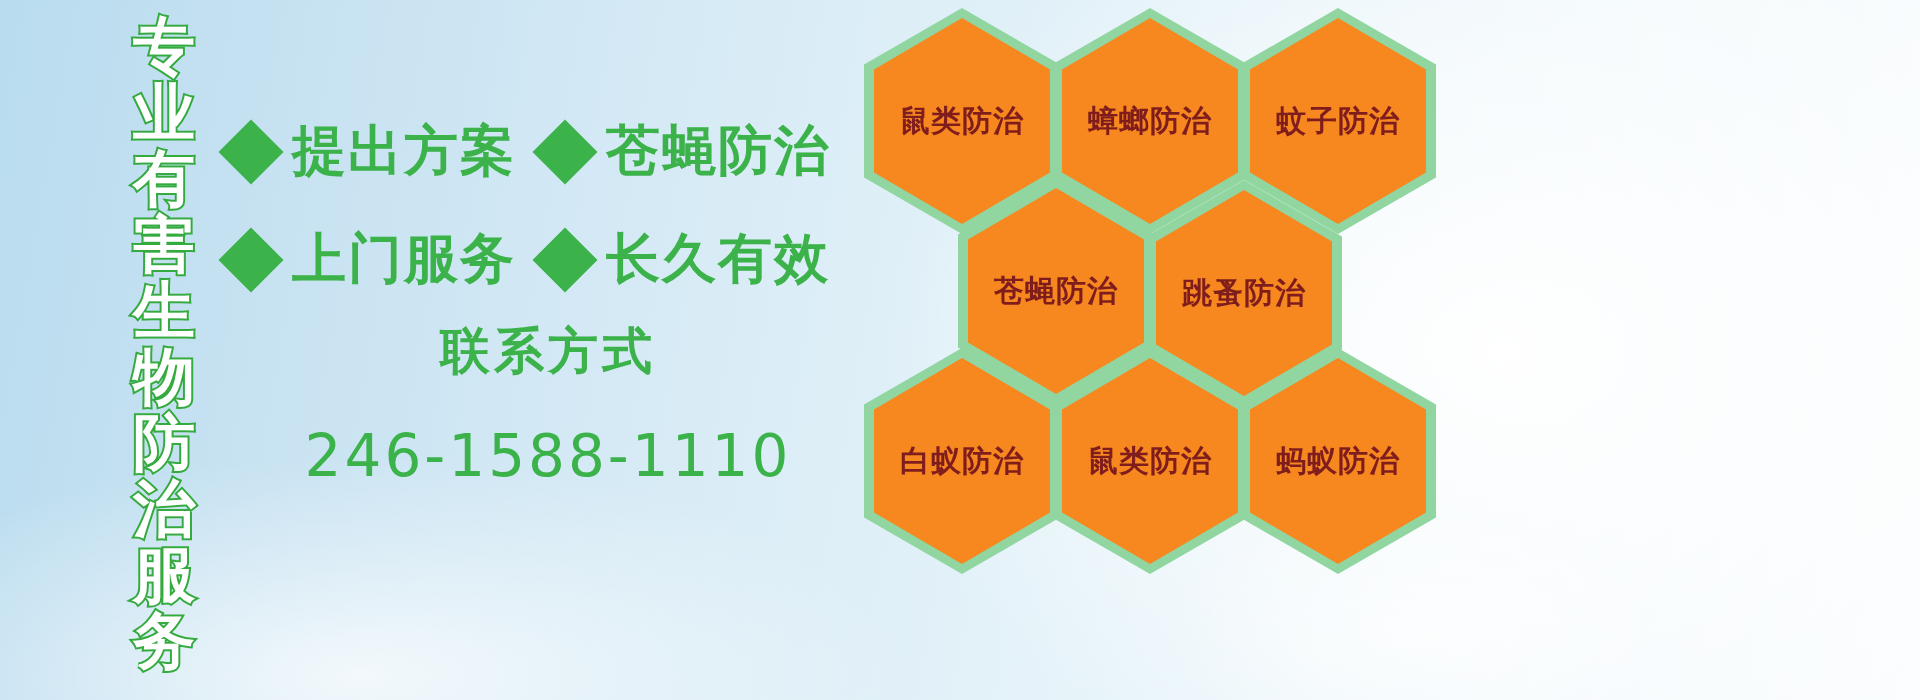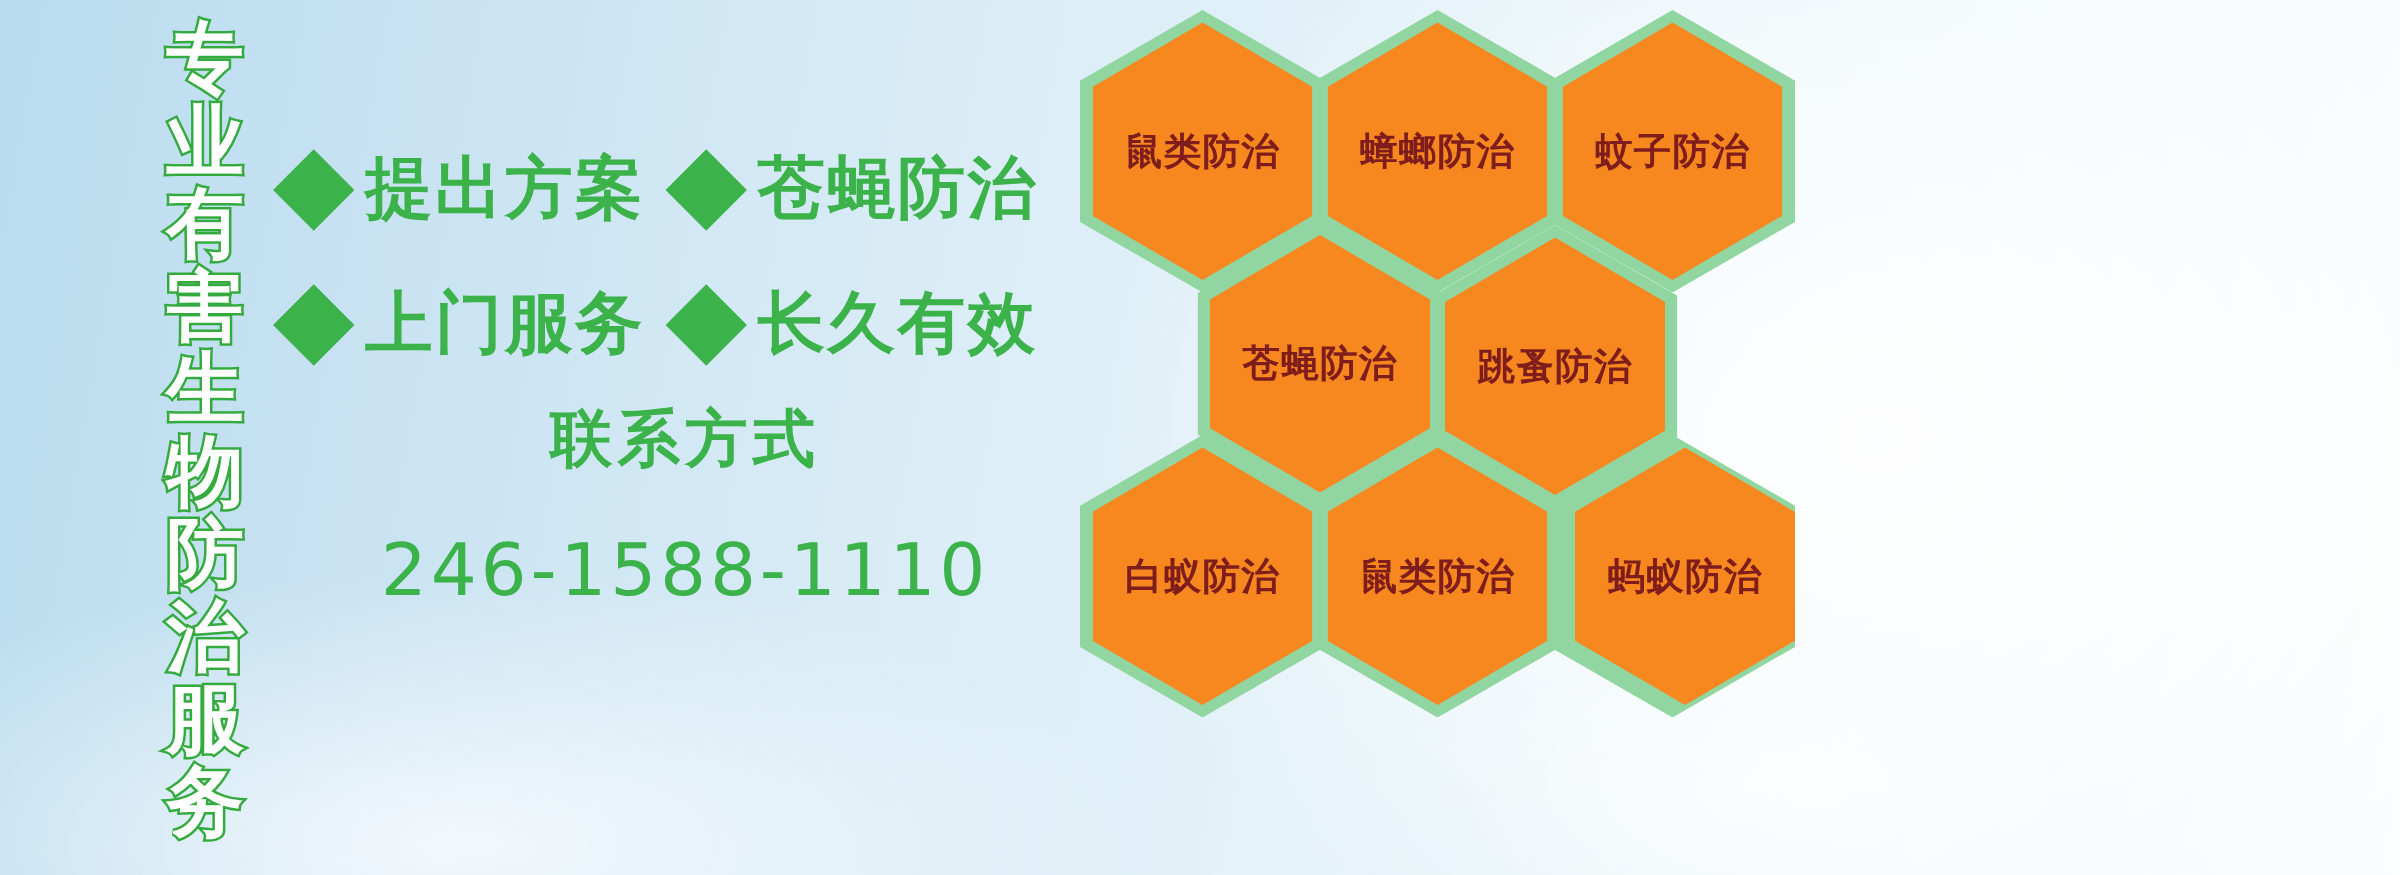--- a/index.html
+++ b/index.html
@@ -100,21 +100,21 @@
   
   .hex.r1c1 { left:4px;   top:8px;  }
   .hex.r1c2 { left:192px; top:8px;  }
   .hex.r1c3 { left:380px; top:8px;  }
   
   .hex.r2c1 { left:98px;  top:178px; }
   .hex.r2c2 { left:286px; top:180px; }
   
   .hex.r3c1 { left:4px;   top:348px;text-align:right; }
   .hex.r3c2 { left:192px; top:348px; }
-  .hex.r3c3 { left:380px; top:348px;justify-content:flex-end; }
+  .hex.r3c3 { left:380px; top:348px; }
 </style>
 </head>
 <body>
 
 <div id="banner">
 
   <div class="haze"></div>
   <div class="haze2"></div>
 
   <div id="vertical-title">

